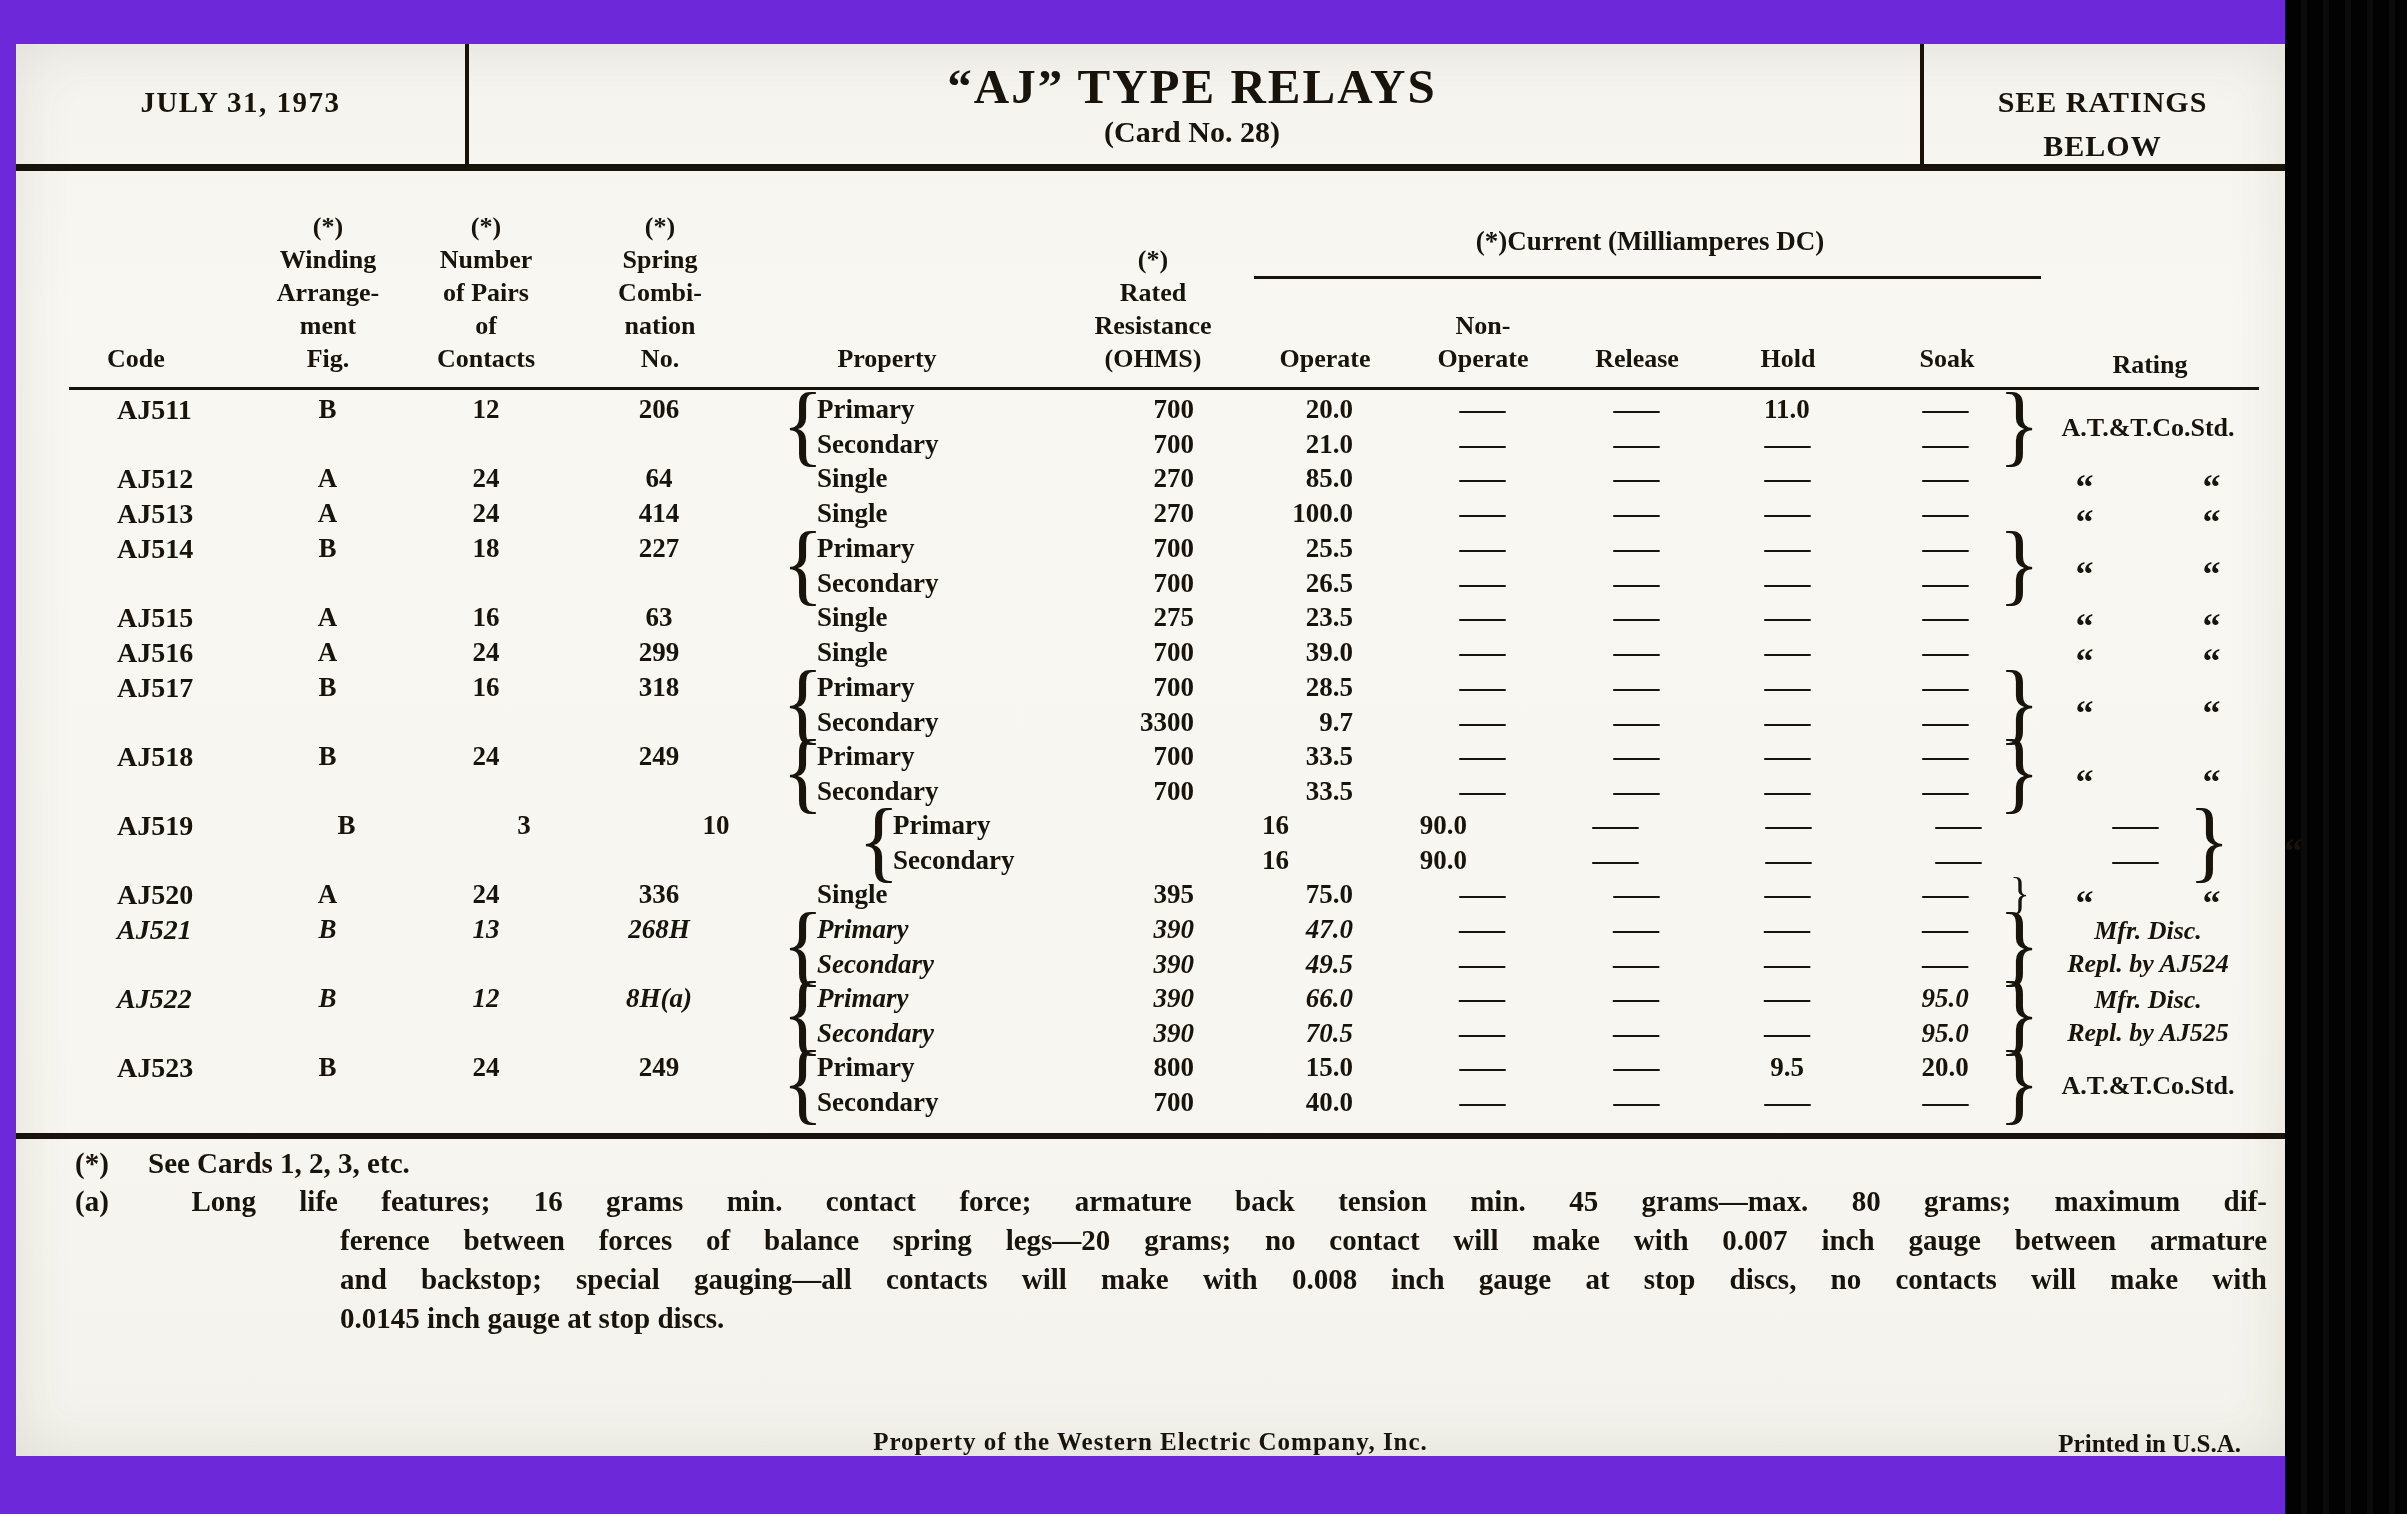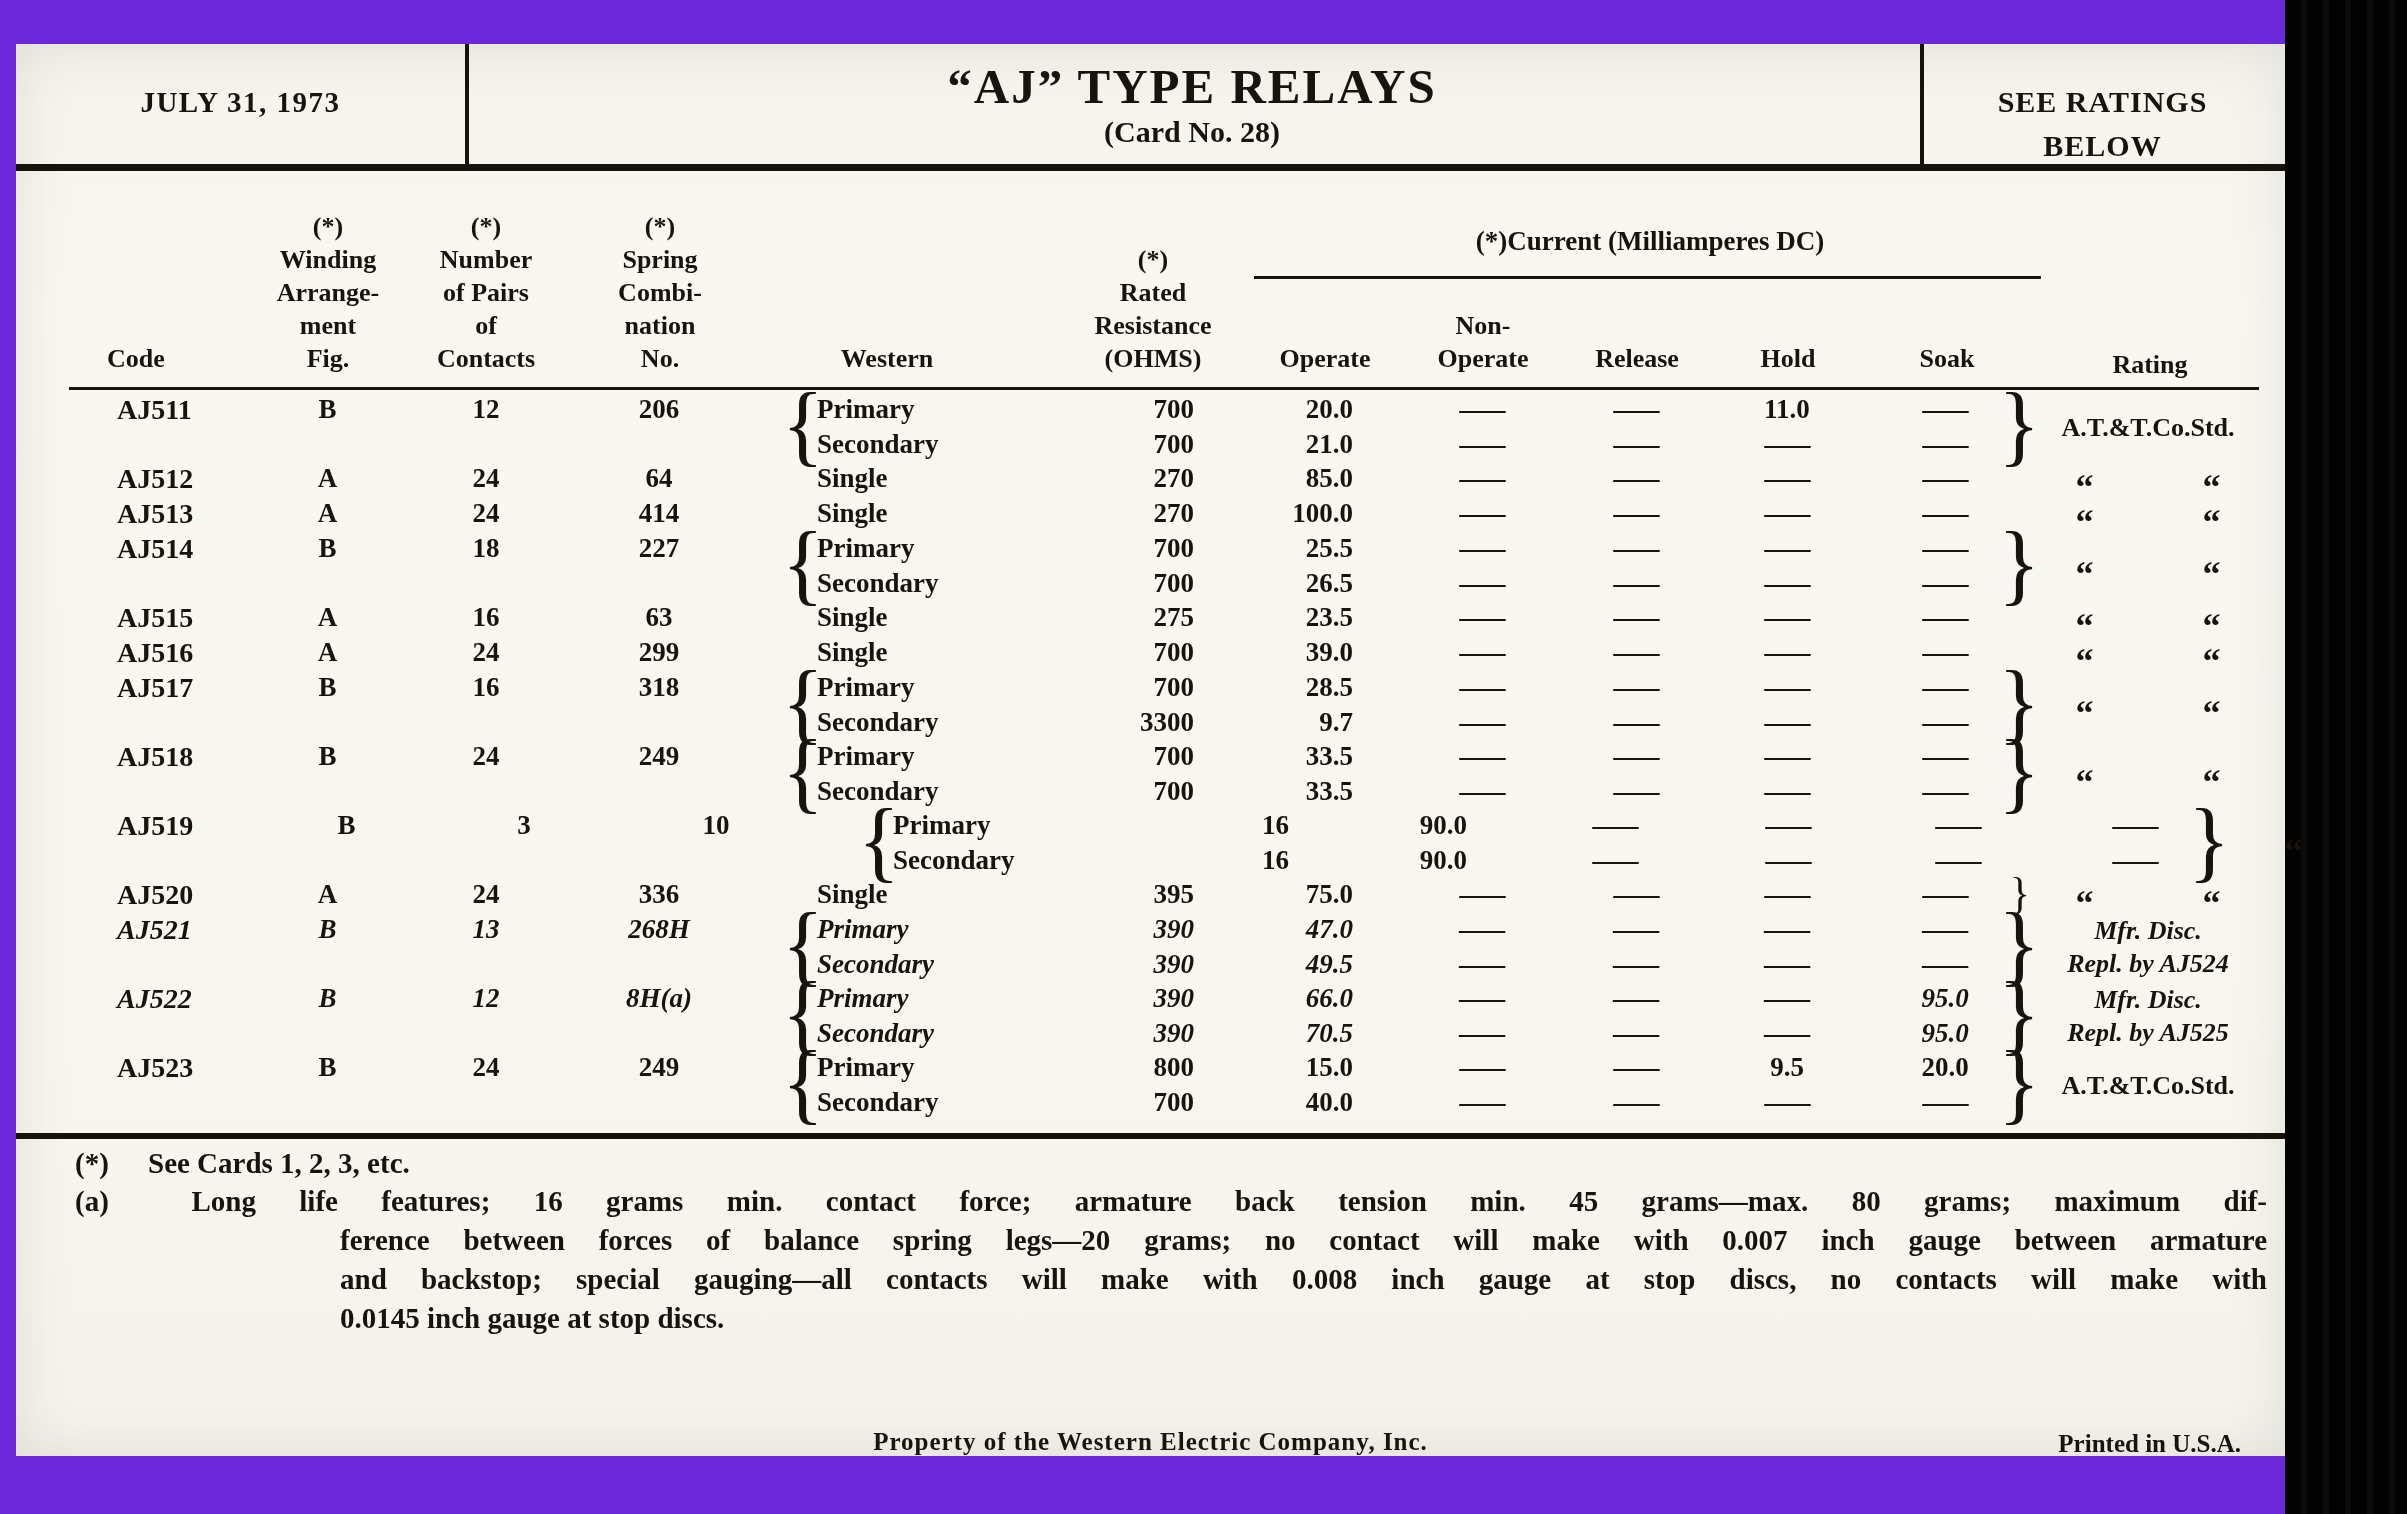--- a/index.html
+++ b/index.html
@@ -112,21 +112,21 @@
       <div class="hd" id="hd-pairs">(*)
 Number
 of Pairs
 of
 Contacts</div>
       <div class="hd" id="hd-spring">(*)
 Spring
 Combi-
 nation
 No.</div>
-      <div class="hd" id="hd-windings">Western</div>
+      <div class="hd" id="hd-windings">Property</div>
       <div class="hd" id="hd-res">(*)
 Rated
 Resistance
 (OHMS)</div>
       <div id="hd-group">(*)Current (Milliamperes DC)</div>
       <div id="hd-underline"></div>
       <div class="hd" id="hd-operate">Operate</div>
       <div class="hd" id="hd-nonop">Non-
 Operate</div>
       <div class="hd" id="hd-release">Release</div>

